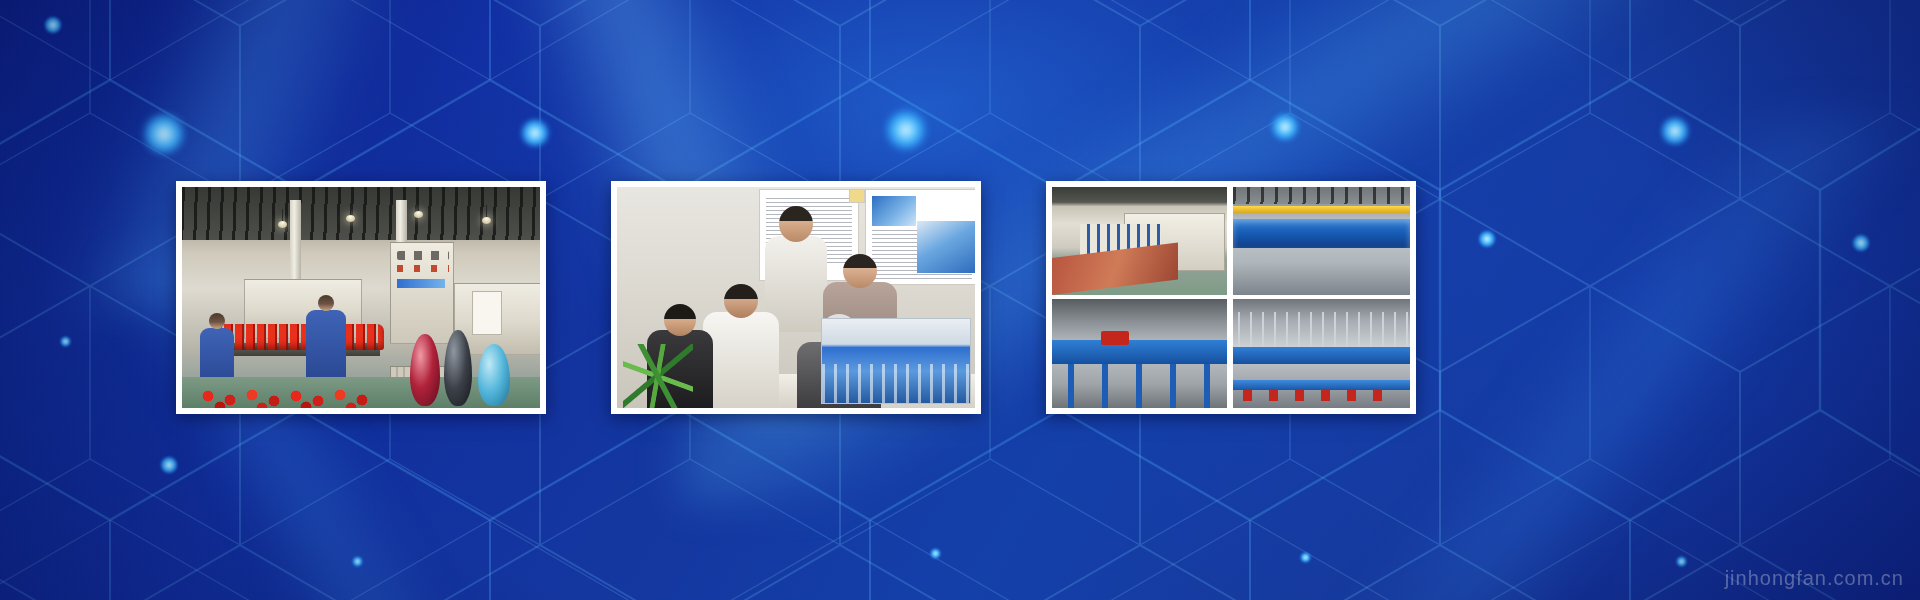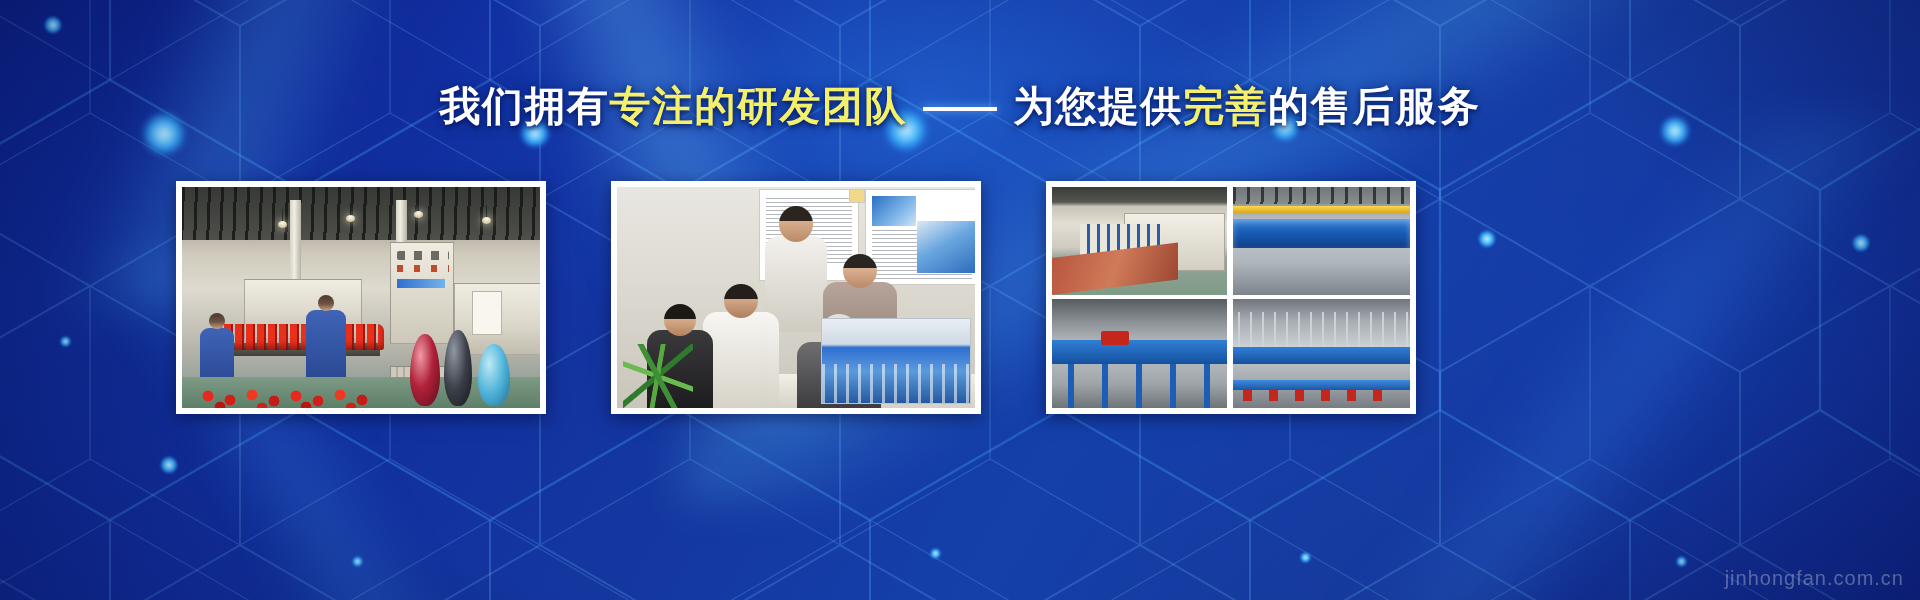--- a/index.html
+++ b/index.html
@@ -439,23 +439,20 @@
   <div class="node small" style="left:1478px; top:230px;"></div>
   <div class="node tiny" style="left:1300px; top:552px;"></div>
   <div class="node mid" style="left:1660px; top:116px;"></div>
   <div class="node small" style="left:1852px; top:234px;"></div>
   <div class="node tiny" style="left:1676px; top:556px;"></div>
   <div class="node tiny" style="left:60px;   top:336px;"></div>
   <div class="node small" style="left:44px;   top:16px;"></div>
 
   <div class="vignette"></div>
 
-  <div class="headline">
-    <span>我们拥有</span><span class="hl">专注的研发团队</span><span class="dash"></span><span>为您提供</span><span class="hl">完善</span><span>的售后服务</span>
-  </div>
 
   <div class="photos">
 
     <div class="photo-frame f1">
       <div class="photo-inner p1">
         <div class="roof"></div>
         <div class="lamp" style="left:96px;  top:34px;"></div>
         <div class="lamp" style="left:164px; top:28px;"></div>
         <div class="lamp" style="left:232px; top:24px;"></div>
         <div class="lamp" style="left:300px; top:30px;"></div>

